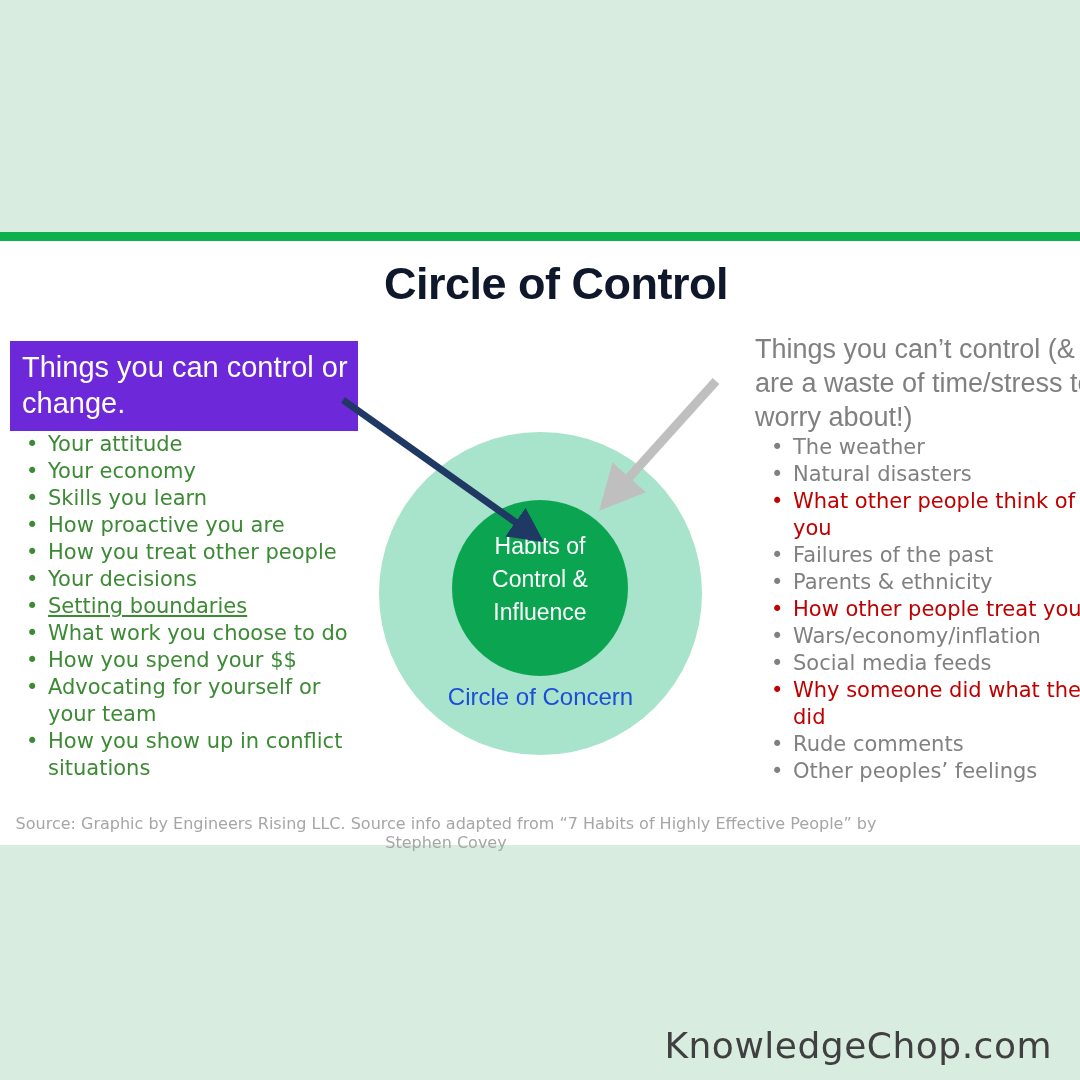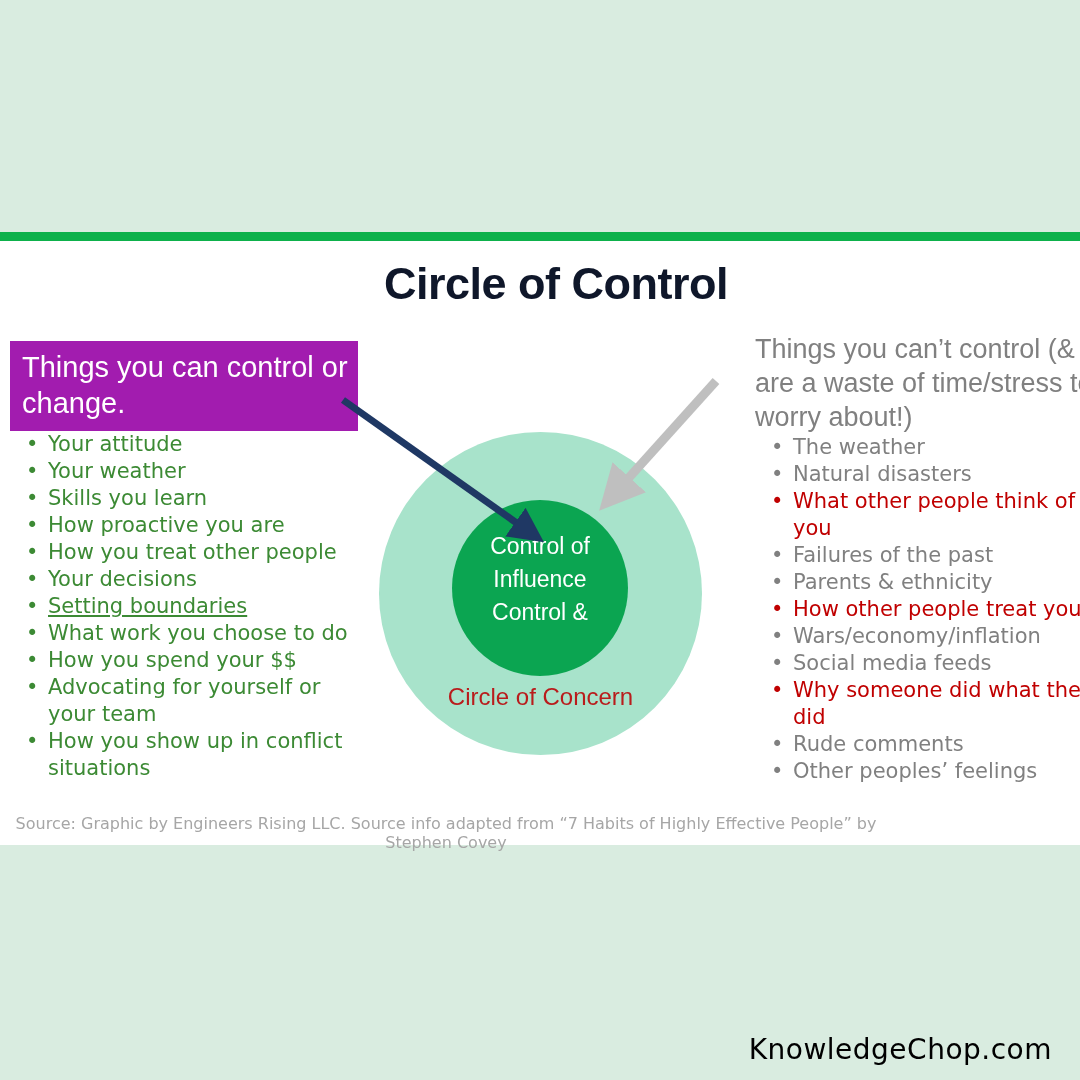--- a/index.html
+++ b/index.html
@@ -151,21 +151,21 @@
     font-family: "Liberation Sans", sans-serif;
     font-size: 23px;
     line-height: 33px;
   }
   .circle-outer-label {
     position: absolute;
     left: 379px;
     top: 683px;
     width: 323px;
     text-align: center;
-    color: #b91c1c;
+    color: #1d4ed8;
     font-family: "Liberation Sans", sans-serif;
     font-size: 24px;
   }
 
   
   .arrows {
     position: absolute;
     left: 0;
     top: 0;
     width: 1080px;
@@ -183,41 +183,41 @@
     color: #a6a6a6;
     font-family: "DejaVu Sans", sans-serif;
     font-size: 16px;
   }
 
   
   .watermark {
     position: absolute;
     right: 28px;
     bottom: 14px;
-    color: #000000;
+    color: #404040;
     font-family: "DejaVu Sans", sans-serif;
-    font-size: 28px;
+    font-size: 36px;
     letter-spacing: 0.5px;
   }
 </style>
 </head>
 <body>
 
 <div id="stage" style="background: rgb(217, 236, 224);">
 
   <div class="green-rule" style="background: rgb(13, 177, 75);"></div>
   <div class="card" style="background: rgb(255, 255, 255);"></div>
 
   <div class="page-title">Circle of Control</div>
 
   <div class="left-col">
-    <div class="left-head" style="background: #a21caf; color: rgb(255, 255, 255);">Things you can control or change.</div>
+    <div class="left-head" style="background: #6d28d9; color: rgb(255, 255, 255);">Things you can control or change.</div>
     <ul class="bullets left-bullets">
         <li style="color: rgb(60, 138, 52);"><span class="dot">•</span><span>Your attitude</span></li>
-        <li style="color: rgb(60, 138, 52);"><span class="dot">•</span><span>Your weather</span></li>
+        <li style="color: rgb(60, 138, 52);"><span class="dot">•</span><span>Your economy</span></li>
         <li style="color: rgb(60, 138, 52);"><span class="dot">•</span><span>Skills you learn</span></li>
         <li style="color: rgb(60, 138, 52);"><span class="dot">•</span><span>How proactive you are</span></li>
         <li style="color: rgb(60, 138, 52);"><span class="dot">•</span><span>How you treat other people</span></li>
         <li style="color: rgb(60, 138, 52);"><span class="dot">•</span><span>Your decisions</span></li>
         <li class="em" style="color: rgb(60, 138, 52);"><span class="dot">•</span><b>Setting boundaries</b></li>
         <li style="color: rgb(60, 138, 52);"><span class="dot">•</span><span>What work you choose to do</span></li>
         <li style="color: rgb(60, 138, 52);"><span class="dot">•</span><span>How you spend your $$</span></li>
         <li style="color: rgb(60, 138, 52);"><span class="dot">•</span><span>Advocating for yourself or your team</span></li>
         <li style="color: rgb(60, 138, 52);"><span class="dot">•</span><span>How you show up in conflict situations</span></li>
       </ul>
@@ -236,23 +236,23 @@
         <li style="color: rgb(128, 128, 128);"><span class="dot">•</span><span>Social media feeds</span></li>
         <li class="alert" style="color: rgb(192, 0, 0);"><span class="dot">•</span><span>Why someone did what they did</span></li>
         <li style="color: rgb(128, 128, 128);"><span class="dot">•</span><span>Rude comments</span></li>
         <li style="color: rgb(128, 128, 128);"><span class="dot">•</span><span>Other peoples’ feelings</span></li>
       </ul>
   </div>
 
   <div class="circle-outer" style="background: rgb(168, 227, 203);"></div>
   <div class="circle-inner" style="background: rgb(11, 165, 81);"></div>
   <div class="circle-inner-label">
-    <div>Control of</div>
+    <div>Habits of</div>
+    <div>Control &amp;</div>
     <div>Influence</div>
-    <div>Control &amp;</div>
   </div>
   <div class="circle-outer-label">Circle of Concern</div>
 
   <svg class="arrows" viewBox="0 0 1080 1080">
     <defs>
       <marker id="navy-head" markerWidth="5" markerHeight="5" refX="2.2" refY="2.5" orient="auto">
         <path d="M0,0 L5,2.5 L0,5 z" id="navy-head-path" fill="#1F3864"></path>
       </marker>
       <marker id="grey-head" markerWidth="5" markerHeight="5" refX="2.2" refY="2.5" orient="auto">
         <path d="M0,0 L5,2.5 L0,5 z" id="grey-head-path" fill="#BFBFBF"></path>

